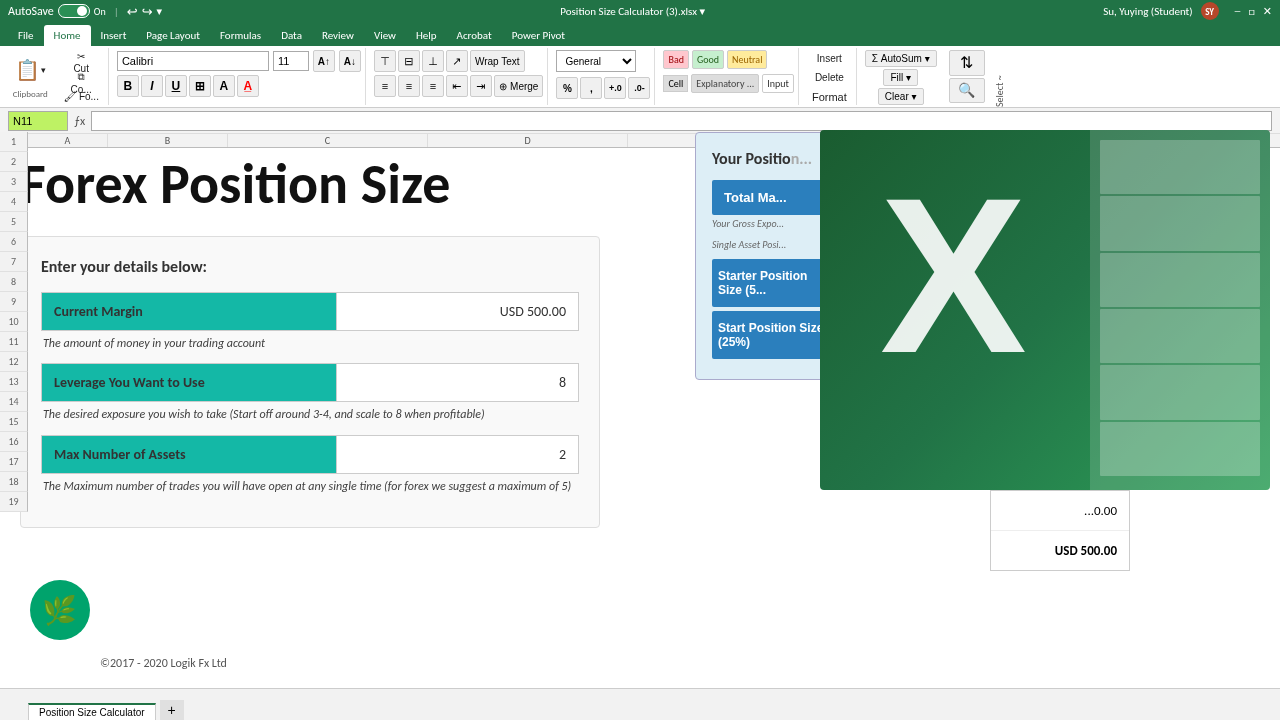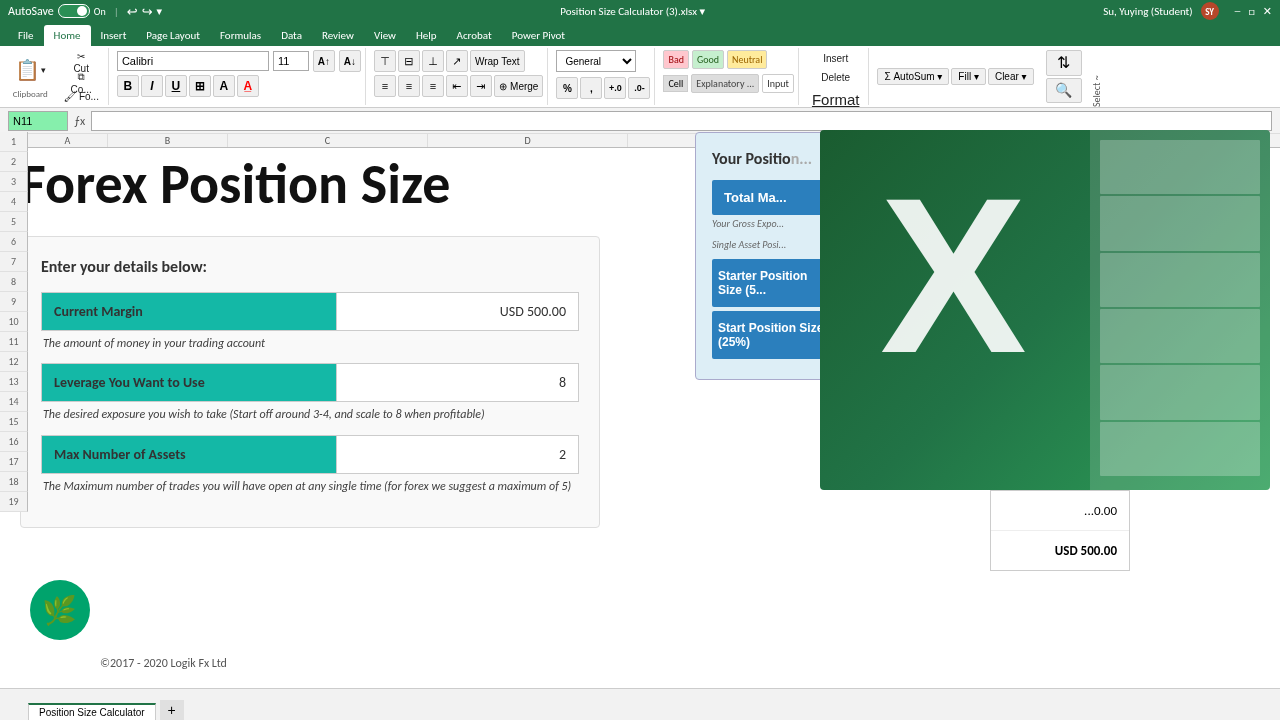--- a/index.html
+++ b/index.html
@@ -40,21 +40,21 @@
     .good-cell { background: #c6efce; color: #276221; border: 1px solid #ccc; font-size: 10px; padding: 2px 4px; border-radius: 2px; }
     .neutral-cell { background: #ffeb9c; color: #9c6500; border: 1px solid #ccc; font-size: 10px; padding: 2px 4px; border-radius: 2px; }
     .explanatory-cell { background: #ddd; color: #444; border: 1px solid #ccc; font-size: 10px; padding: 2px 4px; border-radius: 2px; }
     .input-cell { background: #fff; color: #333; border: 1px solid #ccc; font-size: 10px; padding: 2px 4px; border-radius: 2px; }
     .autosum-btn { border: 1px solid #ccc; background: #f0f0f0; font-size: 10px; padding: 2px 6px; cursor: pointer; border-radius: 2px; }
     .sort-btn { border: 1px solid #ccc; background: #f0f0f0; font-size: 10px; padding: 2px 4px; cursor: pointer; border-radius: 2px; width: 30px; height: 28px; display: flex; align-items: center; justify-content: center; }
     .find-btn { border: 1px solid #ccc; background: #f0f0f0; font-size: 10px; padding: 2px 4px; cursor: pointer; border-radius: 2px; width: 30px; height: 28px; display: flex; align-items: center; justify-content: center; }
 
     
     .search-row { background: #f3f3f3; border-bottom: 1px solid #ddd; height: 26px; display: flex; align-items: center; padding: 0 8px; gap: 6px; }
-    .name-box { border: 1px solid #aaa; width: 60px; height: 20px; font-size: 11px; padding: 1px 4px; background: #86efac; }
+    .name-box { border: 1px solid #aaa; width: 60px; height: 20px; font-size: 11px; padding: 1px 4px; background: #bef264; }
     .formula-bar { border: 1px solid #aaa; flex: 1; height: 20px; font-size: 11px; padding: 1px 4px; background: white; }
     .col-header { width: 80px; text-align: center; font-size: 10px; color: #555; border-right: 1px solid #ddd; display: flex; align-items: center; justify-content: center; }
 
     
     .main-content { position: absolute; top: 144px; left: 0; width: 840px; padding: 10px 20px; }
 
     .page-title { font-size: 56px; font-weight: 900; color: #111; line-height: 1.1; margin-bottom: 20px; }
 
     .left-panel { background: #f9f9f9; border: 1px solid #ddd; border-radius: 4px; padding: 20px; width: 580px; }
     .panel-title { font-size: 16px; font-weight: bold; color: #333; margin-bottom: 16px; }
@@ -206,24 +206,24 @@
     <div style="display:flex; gap:3px; align-items:center; margin-top:2px;">
       <span style="font-size:10px; background:#ddd; padding:1px 4px; border:1px solid #ccc;">Cell</span>
       <span class="explanatory-cell">Explanatory ...</span>
       <span class="input-cell">Input</span>
     </div>
   </div>
 
   <div class="ribbon-group" style="flex-direction:column; gap:2px;">
     <button class="ribbon-btn" style="font-size:10px; height:18px;">Insert</button>
     <button class="ribbon-btn" style="font-size:10px; height:18px;">Delete</button>
-    <button class="ribbon-btn" style="font-size:15px; height:18px;text-decoration:underline;">Format</button>
-  </div>
-
-  <div class="ribbon-group" style="gap:2px; border-right:none;">
+    <button class="ribbon-btn" style="font-size:11px; height:18px;">Format</button>
+  </div>
+
+  <div class="ribbon-group" style="flex-direction:column; gap:2px; border-right:none;">
     <button class="autosum-btn">Σ AutoSum ▾</button>
     <button class="autosum-btn">Fill ▾</button>
     <button class="autosum-btn">Clear ▾</button>
   </div>
   <div class="ribbon-group" style="flex-direction:column; gap:2px; border-right:none;">
     <div class="sort-btn" style="width:36px; height:26px; font-size:16px;">⇅</div>
     <div class="find-btn" style="width:36px; height:26px; font-size:14px;">🔍</div>
   </div>
   <div style="display:flex; flex-direction:column; gap:0px; font-size:10px; color:#555; justify-content:flex-end;">
     <span style="font-size:10px; writing-mode:vertical-rl; transform:rotate(180deg); height:60px; padding-bottom:4px;">Select ~</span>

